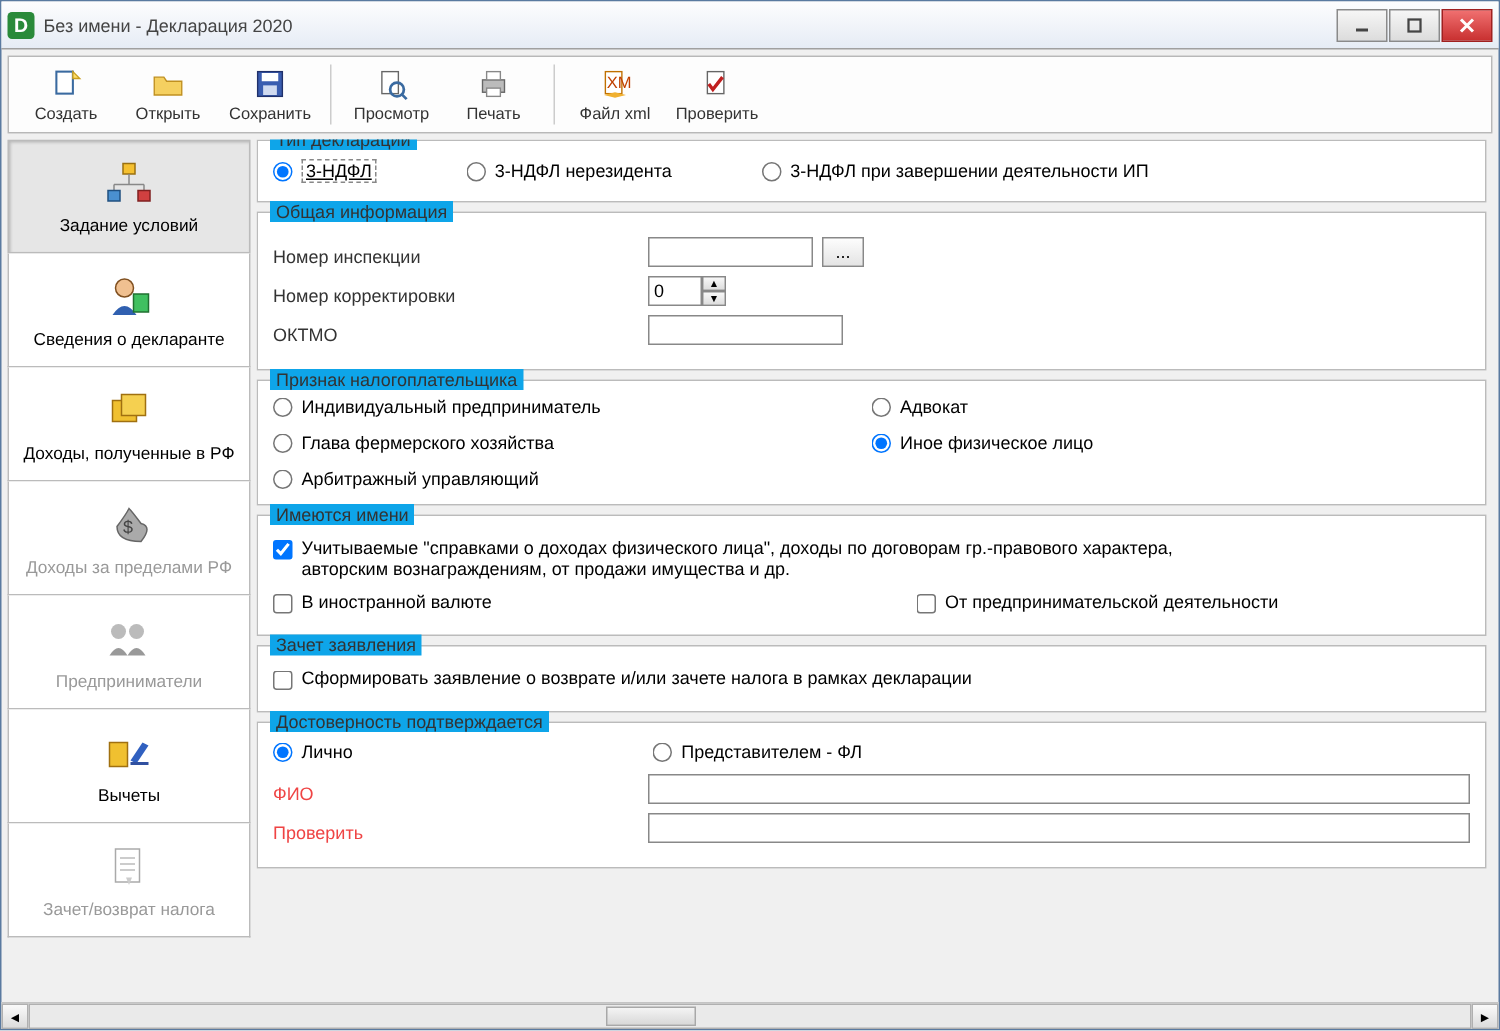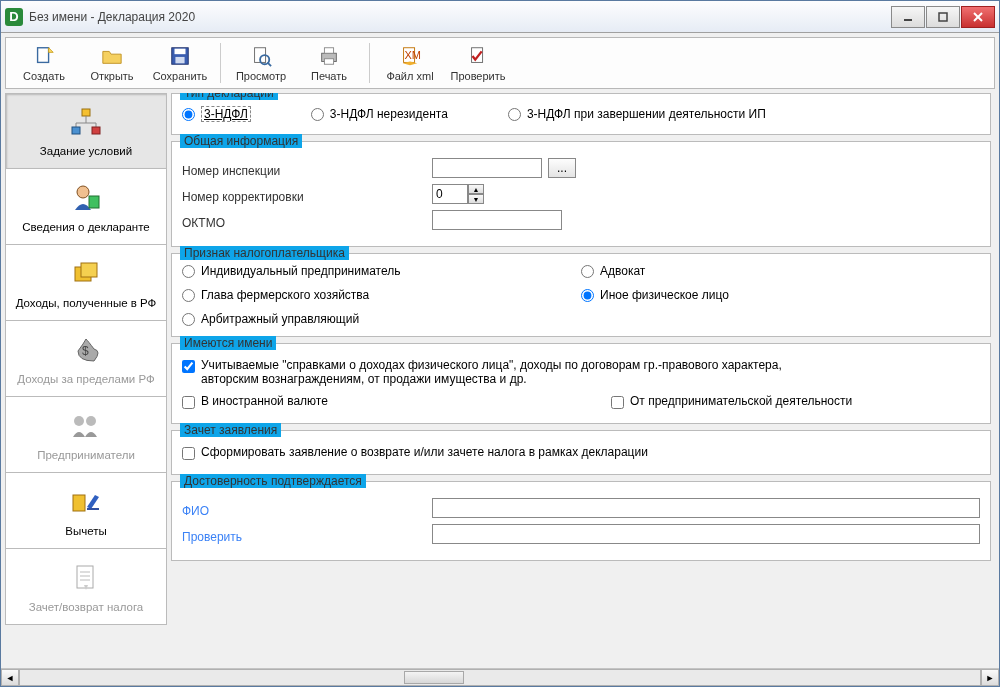--- a/index.html
+++ b/index.html
@@ -32,21 +32,21 @@
 .navbtn.disabled { color:#999; }
 .navbtn .nicon { width:36px; height:34px; display:flex; align-items:center; justify-content:center; }
 .navbtn .nlbl { font-size: 11.5px; }
 .sidebar .navbtn + .navbtn { border-top: none; }
 
 .main { flex:1; overflow:auto; padding: 0 4px 0 0; }
 .gbox { border:1px solid #bbb; background:#fff; margin-bottom:6px; padding:10px 10px 10px 10px; position:relative; }
 .gbox .legend { position:absolute; top:-8px; left:8px; background:#0ea5e9; padding:0 4px; font-size:12px; color:#333; }
 .row { display:flex; align-items:flex-end; margin:6px 0; }
 .lblcol { width:210px; padding-right:10px; color:#333; }
-.lblcol.disabled { color:#3b82f6; }
+.lblcol.disabled { color:#ef4444; }
 .radio-row { display:flex; gap:60px; padding:2px 0; }
 .radio { display:flex; align-items:center; gap:6px; }
 .radio input { width:13px; height:13px; }
 .radio.dashed span { border:1px dashed #888; padding:0 2px;text-decoration:underline; }
 .tax-grid { display:grid; grid-template-columns: 1fr 1fr; row-gap:10px; }
 .chk-row { display:flex; align-items:flex-start; gap:6px; margin:4px 0; }
 .chk-row input { margin-top:2px; }
 .input-box { height:20px; border:1px solid #888; background:#fff; padding:0 4px; }
 .spin { display:flex; }
 .spin .num { width:36px; height:20px; border:1px solid #888; background:#fff; text-align:left; padding:0 3px; line-height:18px; }
@@ -332,20 +332,30 @@
       <div class="gbox">
         <div class="legend">Зачет заявления</div>
         <div class="chk-row">
             <input type="checkbox" style="">
             <span>Сформировать заявление о  возврате и/или зачете налога в рамках декларации</span>
           </div>
       </div>
 
       <div class="gbox">
         <div class="legend">Достоверность подтверждается</div>
+        <div class="radio-row" style="gap:200px">
+          <label class="radio">
+              <input type="radio" checked="" style="">
+              <span>Лично</span>
+            </label>
+          <label class="radio">
+              <input type="radio" style="">
+              <span>Представителем - ФЛ</span>
+            </label>
+        </div>
         <div class="row">
           <div class="lblcol disabled">ФИО</div>
           <div style="width:40px"></div>
           <input class="input-box" style="flex: 1 1 0%;" disabled="">
         </div>
         <div class="row">
           <div class="lblcol disabled">Проверить</div>
           <div style="width:40px"></div>
           <input class="input-box" style="flex: 1 1 0%;" disabled="">
         </div>

